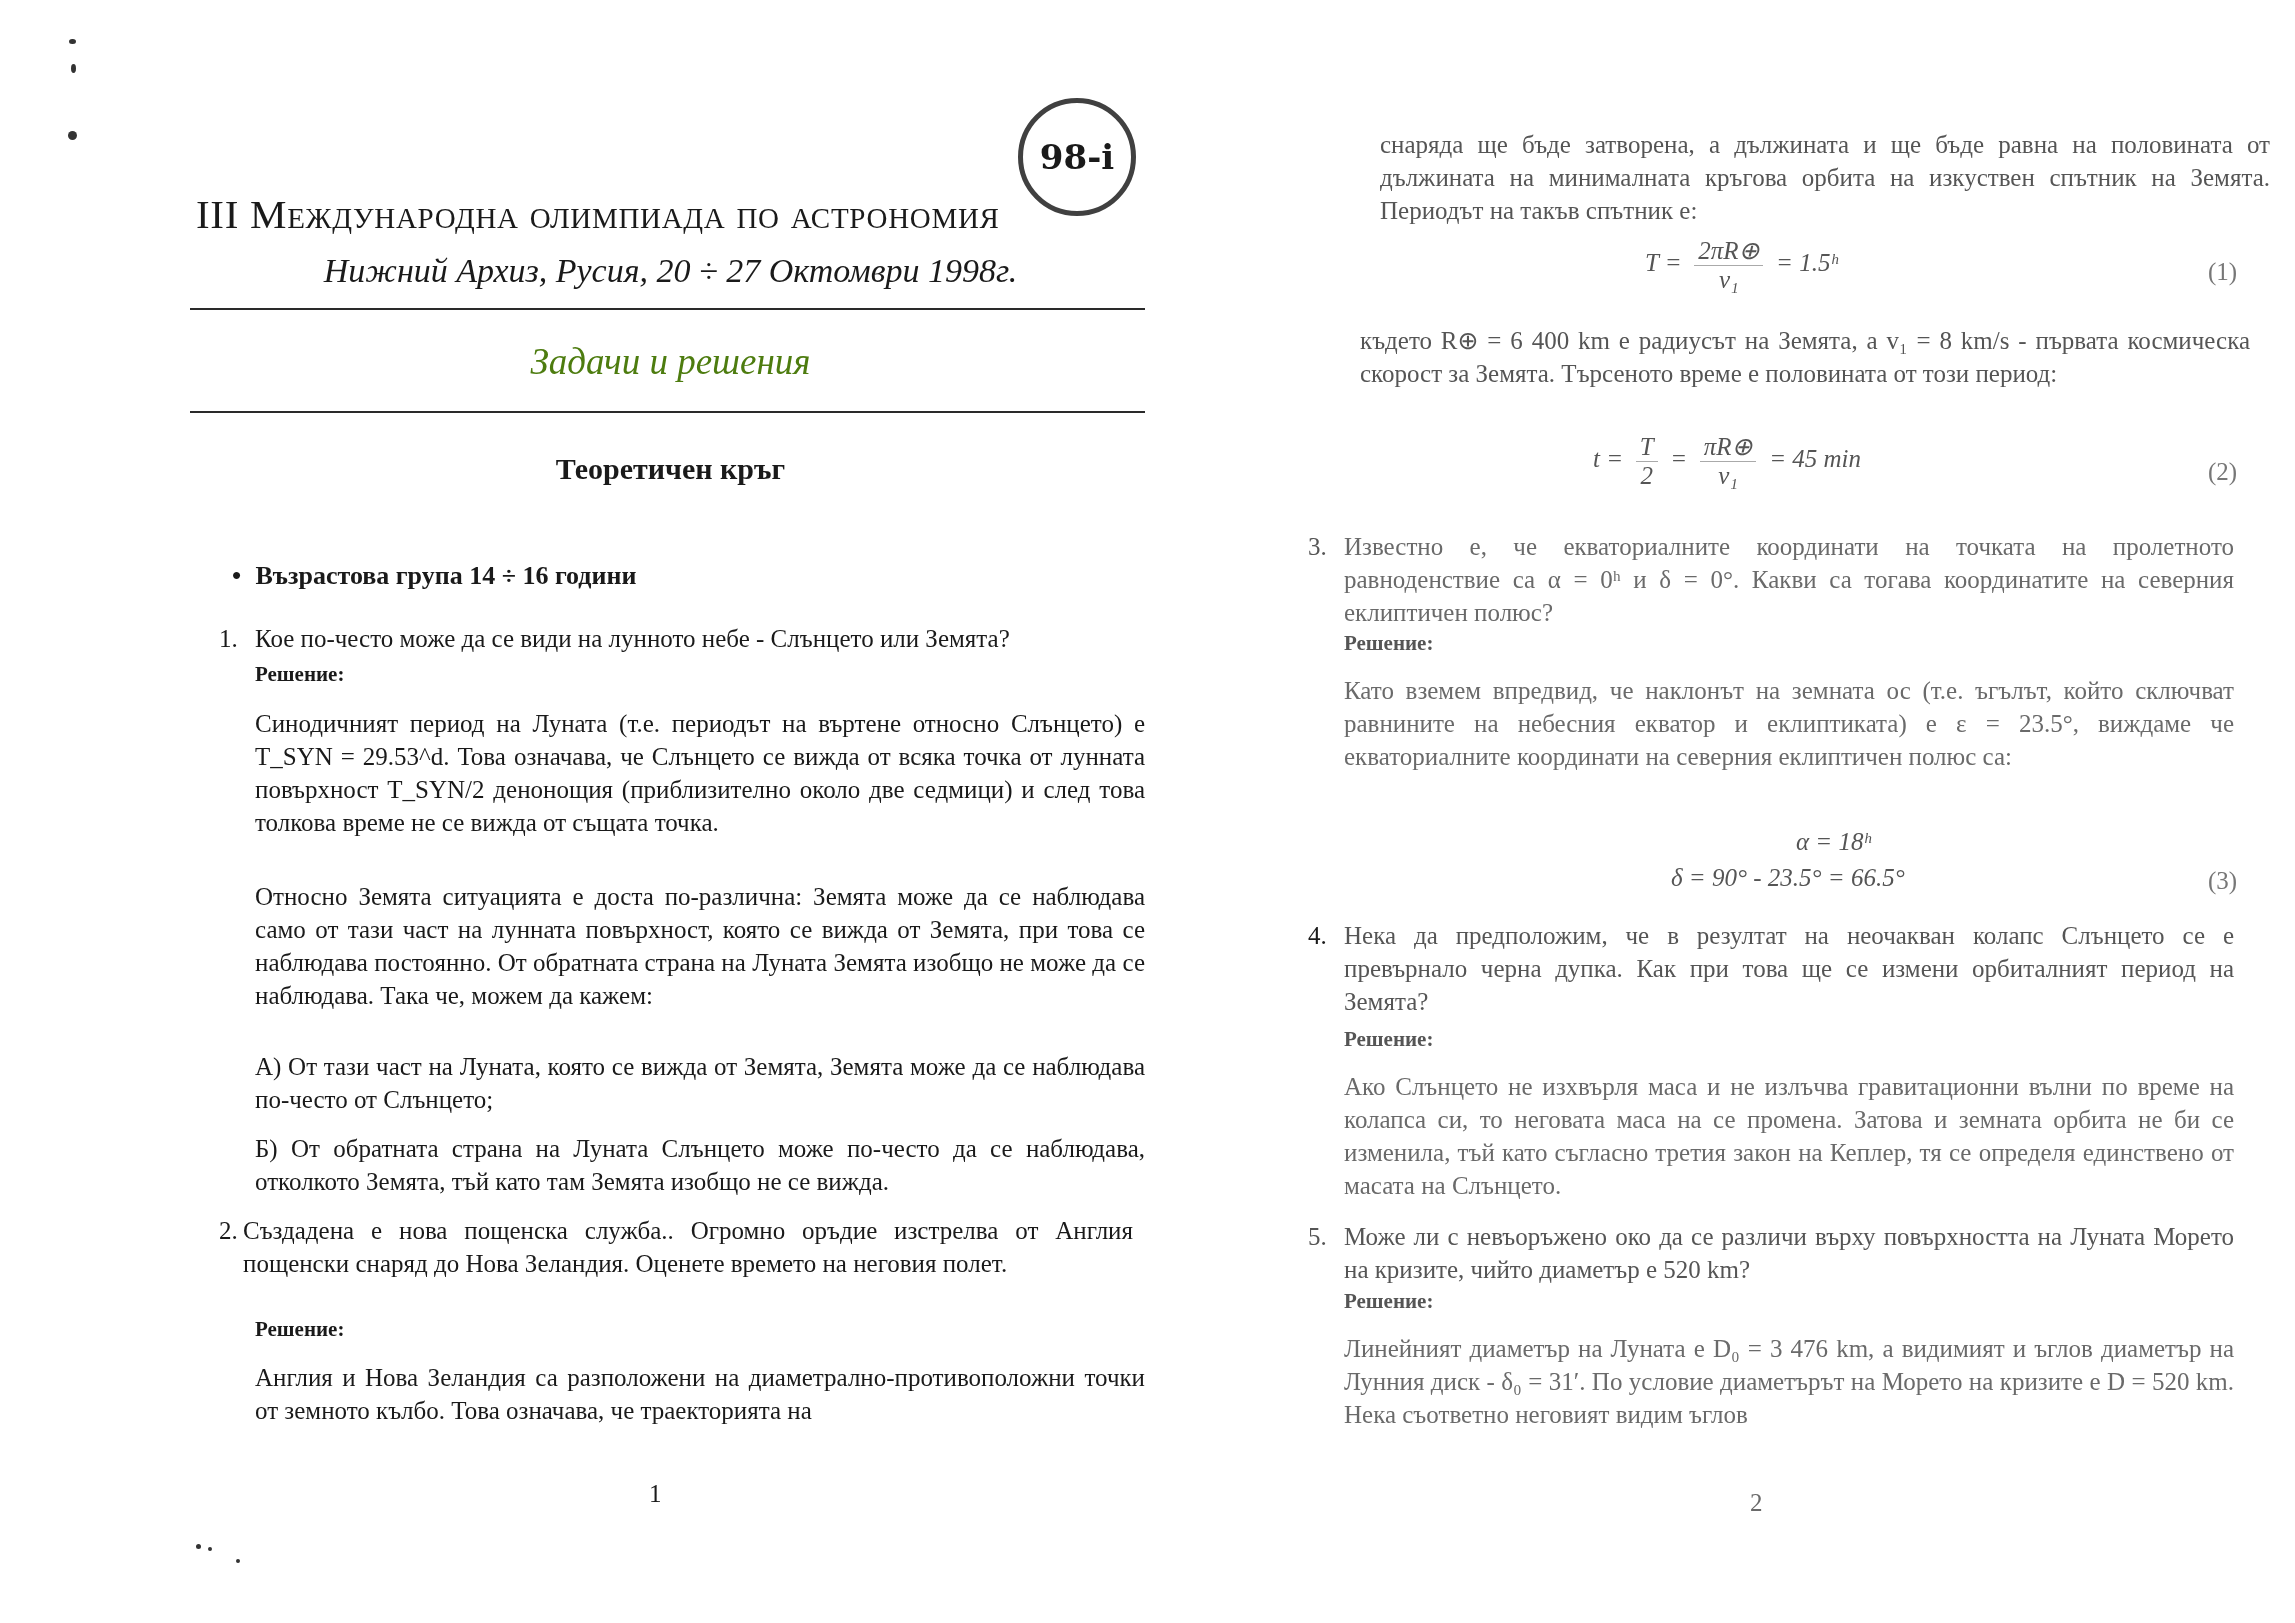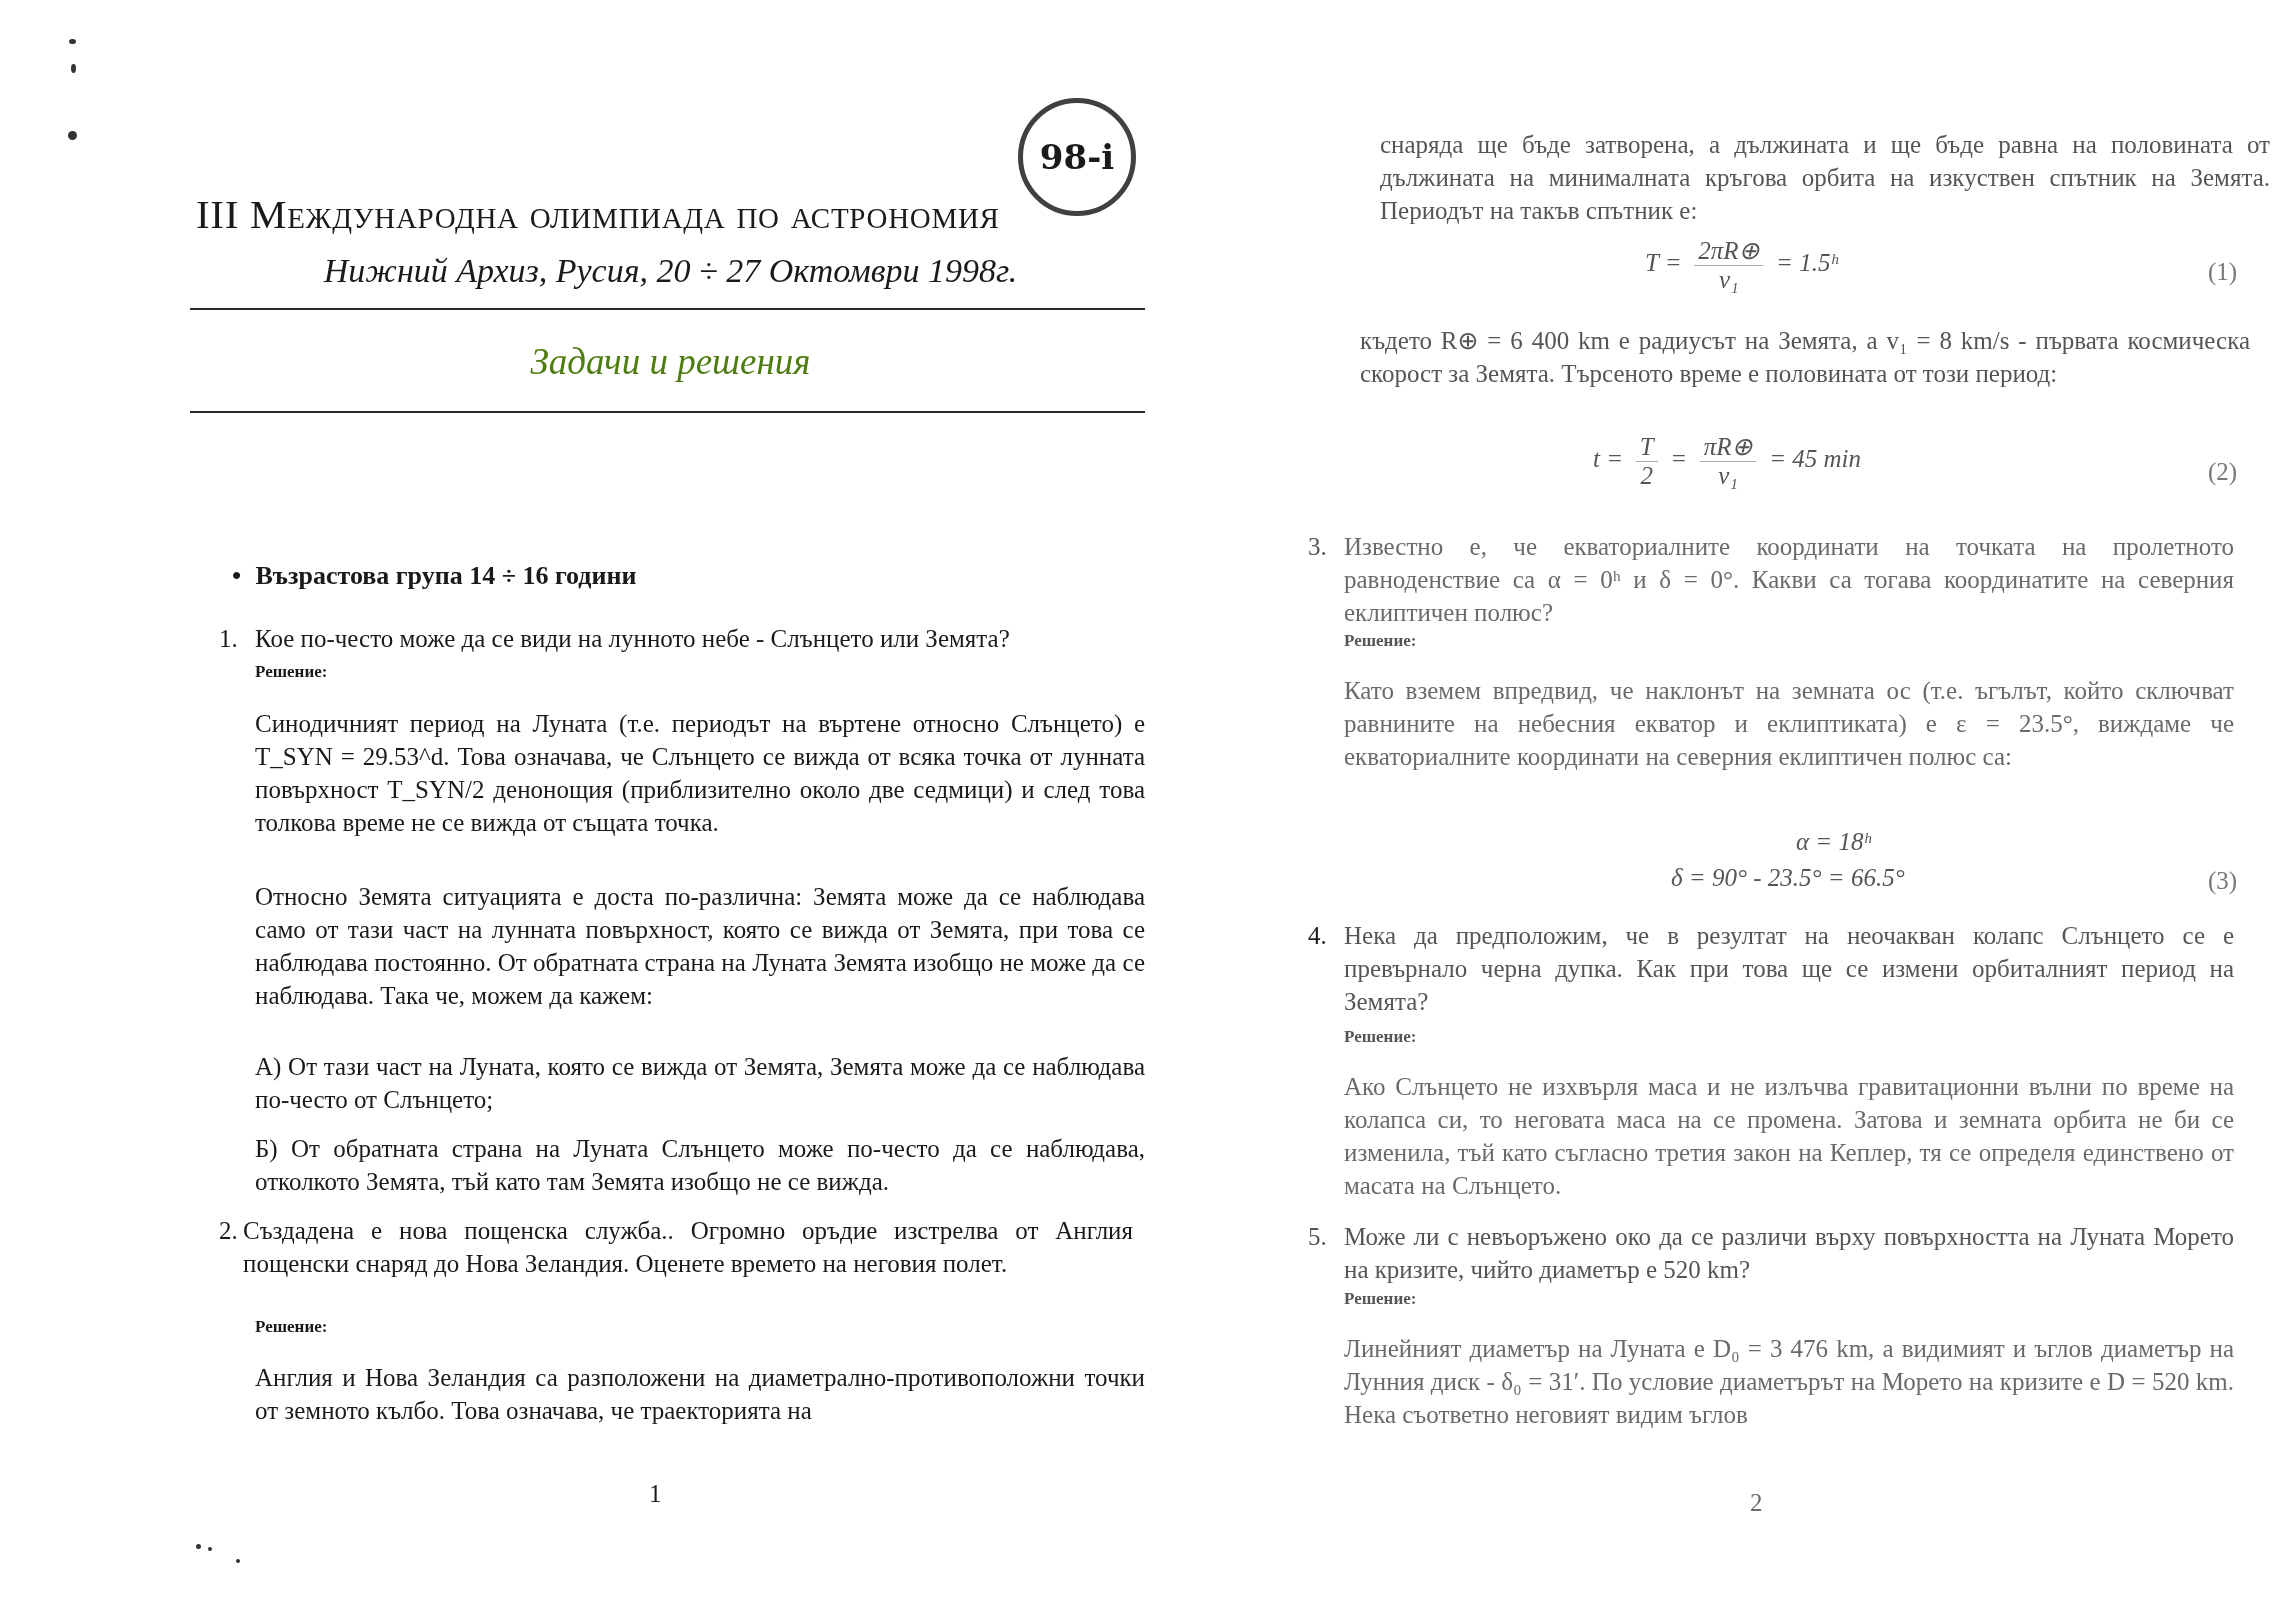--- a/index.html
+++ b/index.html
@@ -41,21 +41,21 @@
     font-family: "Liberation Serif", serif; font-weight: bold; font-size: 30px;
   }
   .group {
     position: absolute; left: 232px; top: 561px;
     font-family: "Liberation Serif", serif; font-weight: bold; font-size: 26px;
   }
   .group .bullet { display: inline-block; margin-right: 14.4px; }
 
   .block { position: absolute; font-family: "Liberation Serif", serif; font-size: 25px; line-height: 33px; text-align: justify; }
   .num { position: absolute; font-family: "Liberation Serif", serif; font-size: 25px; line-height: 33px; }
-  .heading-sol { position: absolute; font-family: "Liberation Serif", serif; font-size: 17px; font-weight: bold; }
+  .heading-sol { position: absolute; font-family: "Liberation Serif", serif; font-size: 21px; font-weight: bold; }
   .eq { position: absolute; font-family: "Liberation Serif", serif; font-style: italic; font-size: 25px; color: #555; }
   .eq-num { position: absolute; font-family: "Liberation Serif", serif; font-size: 25px; color: #777; }
   .frac { display: inline-block; vertical-align: middle; text-align: center; margin: 0 6.5px; }
   .frac .n { display: block; border-bottom: 1.3px solid #aaa; padding: 0 3.9px; }
   .frac .d { display: block; padding: 0 3.9px; }
   .pagenum { position: absolute; font-family: "Liberation Serif", serif; font-size: 25px; }
 
   .faded { color: #555; }
   .faded2 { color: #6a6a6a; }
 </style>
@@ -70,20 +70,21 @@
   <div class="speck" style="left:196px;top:1544px;width:5.2px;height:5.2px;"></div>
   <div class="speck" style="left:208px;top:1547px;width:3.9px;height:3.9px;"></div>
   <div class="speck" style="left:236px;top:1559px;width:3.9px;height:3.9px;"></div>
 
   <div class="badge">98-i</div>
   <div class="title">III Международна олимпиада по астрономия</div>
   <div class="subtitle">Нижний Архиз, Русия, 20 ÷ 27 Октомври 1998г.</div>
   <div class="rule" style="left:190px;top:308px;width:955px;"></div>
   <div class="section-title">Задачи и решения</div>
   <div class="rule" style="left:190px;top:411px;width:955px;"></div>
+  <div class="round-title">Теоретичен кръг</div>
 
   <div class="group">
     <span class="bullet">•</span><span>Възрастова група 14 ÷ 16 години</span>
   </div>
 
   <div class="num" style="left:219px;top:622px;">1.</div>
   <div class="block" style="left:255px;top:622px;width:890px;">Кое по-често може да се види на лунното небе - Слънцето или Земята?</div>
   <div class="heading-sol" style="left:255px;top:662px;">Решение:</div>
   <div class="block" style="left:255px;top:707px;width:890px;">Синодичният период на Луната (т.е. периодът на въртене относно Слънцето) е T_SYN = 29.53^d. Това означава, че Слънцето се вижда от всяка точка от лунната повърхност T_SYN/2 денонощия (приблизително около две седмици) и след това толкова време не се вижда от същата точка.</div>
   <div class="block" style="left:255px;top:880px;width:890px;">Относно Земята ситуацията е доста по-различна: Земята може да се наблюдава само от тази част на лунната повърхност, която се вижда от Земята, при това се наблюдава постоянно. От обратната страна на Луната Земята изобщо не може да се наблюдава. Така че, можем да кажем:</div>

